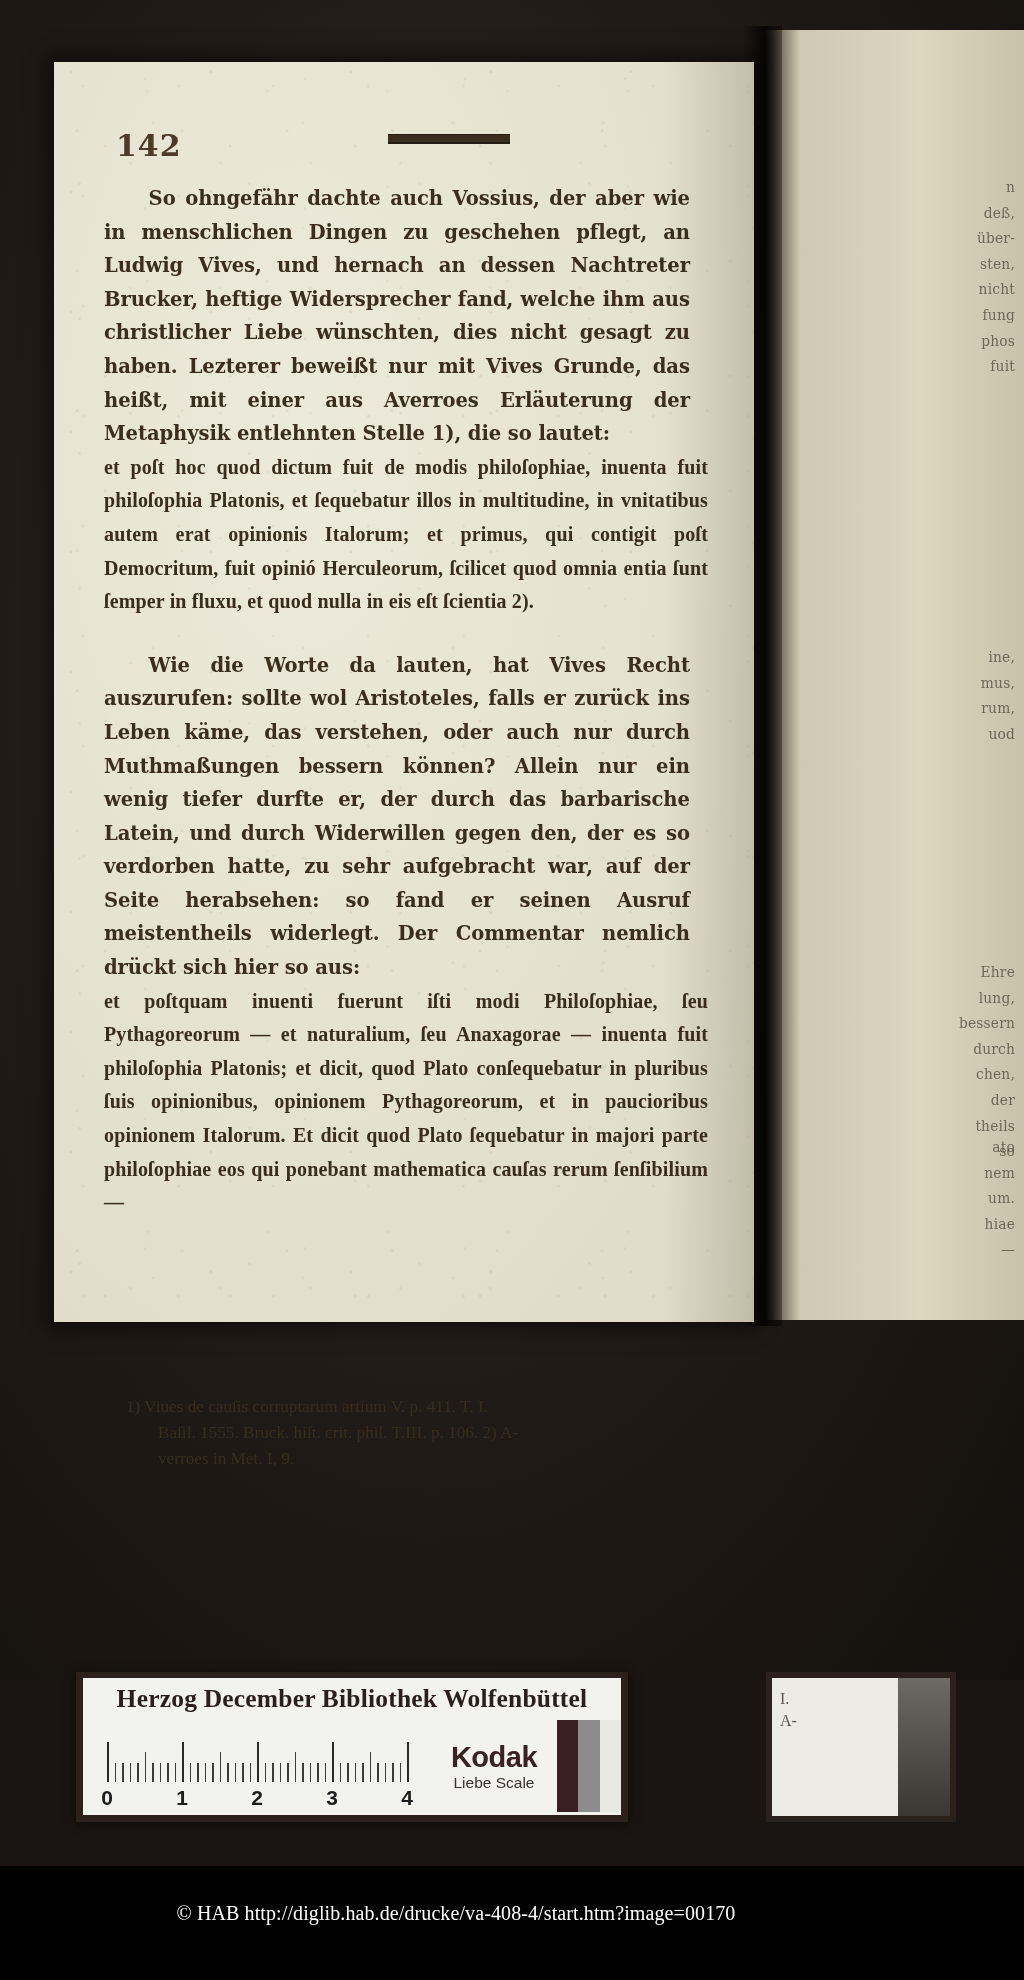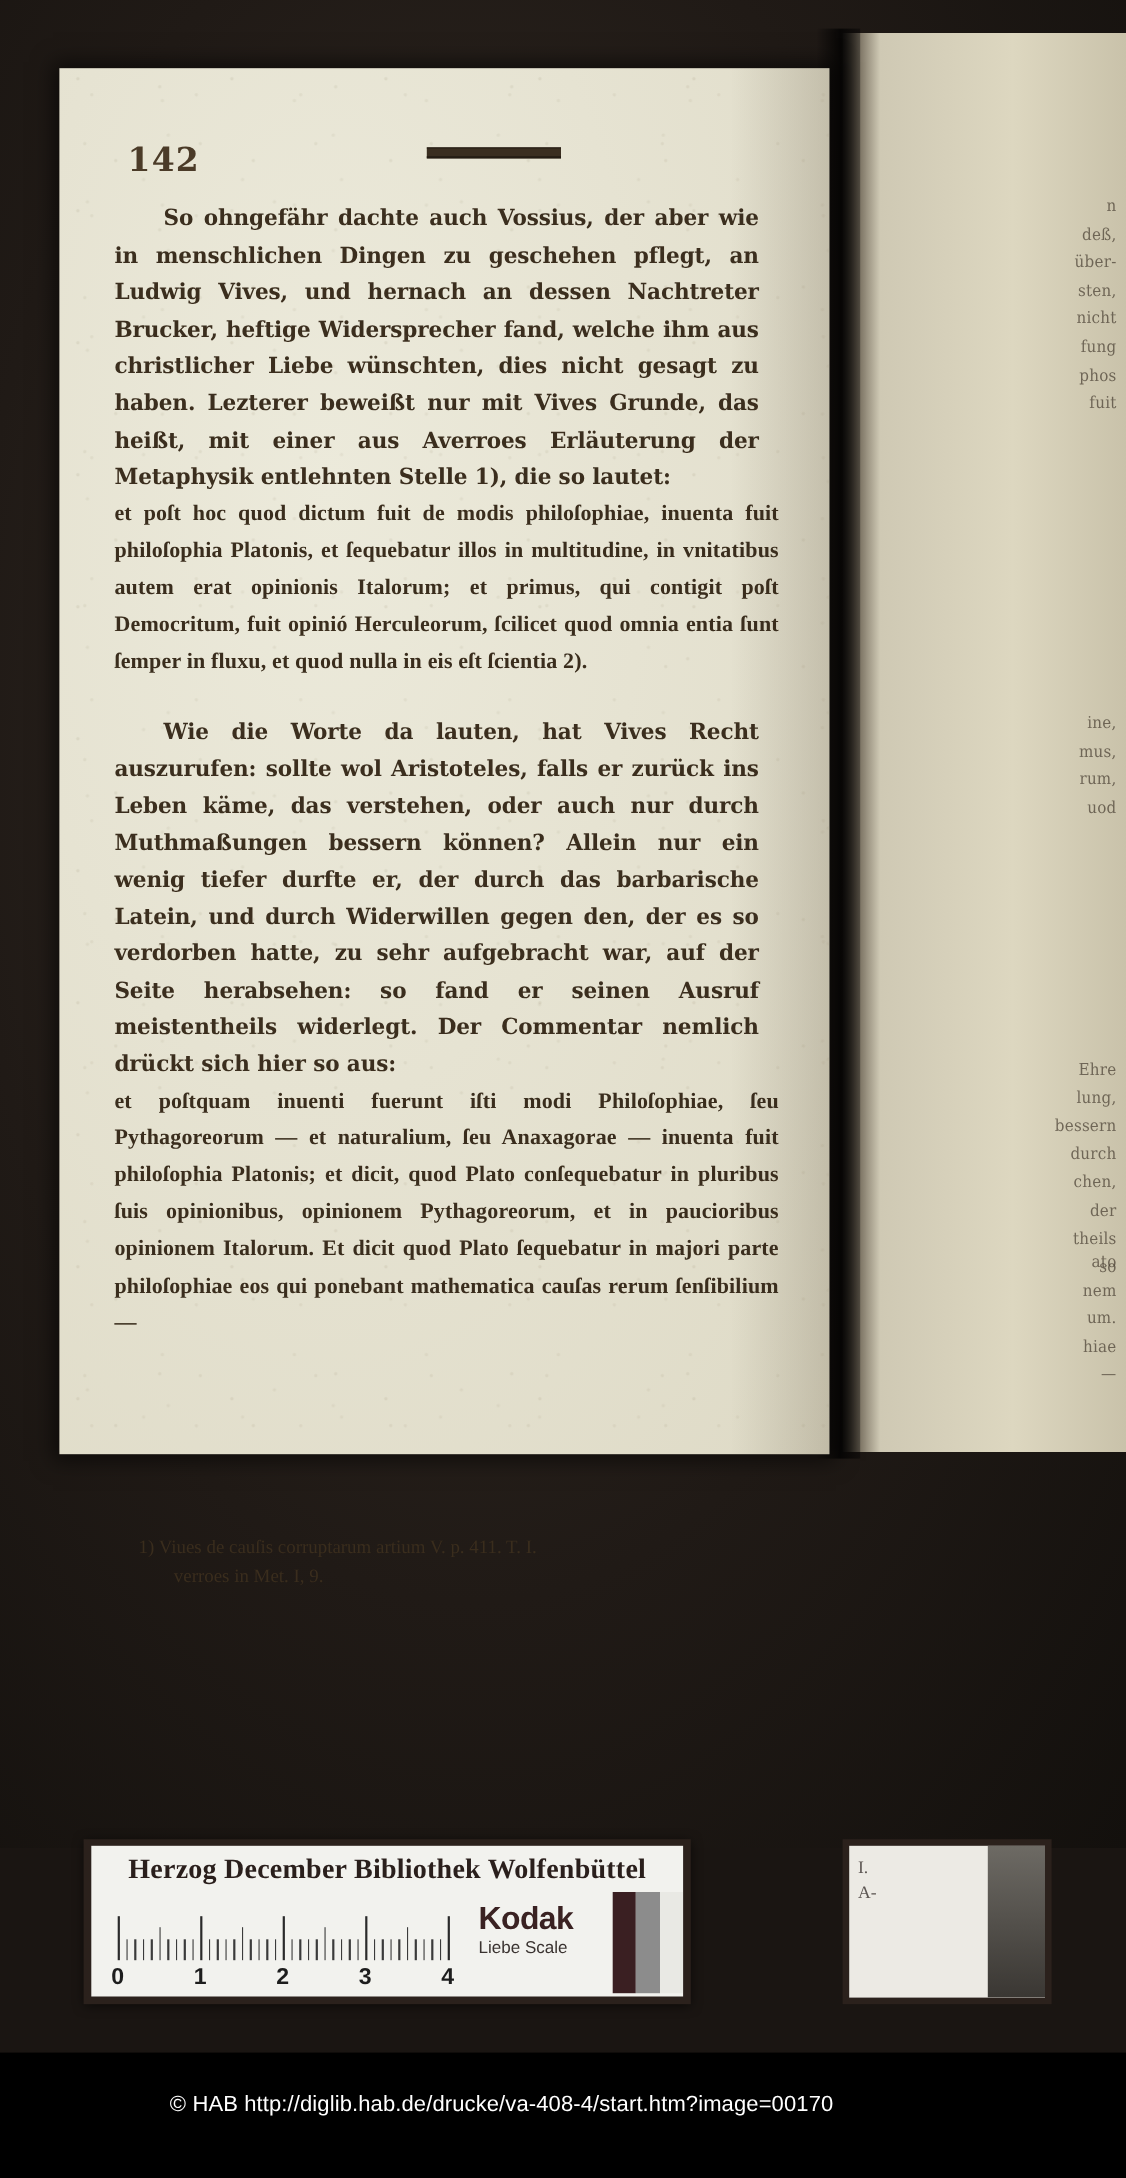--- a/index.html
+++ b/index.html
@@ -217,23 +217,23 @@
     position: absolute;
     bottom: -2px;
     font-family: "Liberation Sans", sans-serif;
     font-weight: bold;
     font-size: 21px;
     color: #1d1d1d;
     transform: translateX(-50%);
   }
   .kodak-wrap {
     position: absolute;
-    left: 352px; top: 52px;
+    left: 352px; top: 64px;
     width: 118px;
-    text-align: left;
+    text-align: center;
   }
   .kodak-word {
     font-family: "Liberation Sans", sans-serif;
     font-weight: bold;
     font-size: 29px;
     color: #3a2222;
     letter-spacing: -.5px;
     line-height: 30px;
   }
   .kodak-sub {
@@ -252,21 +252,21 @@
   .patch { flex: 1 1 0; height: 100%; }
 
   
   .credit {
     position: absolute;
     left: 0; top: 1890px;
     width: 912px; height: 46px;
     display: flex;
     align-items: center;
     justify-content: center;
-    font-family: Liberation Sans, sans-serif;
+    font-family: Liberation Serif, serif;
     font-size: 20px;
     color: #ffffff;
     letter-spacing: .1px;
   }
   .credit-strip {
     position: absolute;
     left: 0; top: 1866px;
     width: 1024px; height: 114px;
     background: #000;
   }
@@ -347,20 +347,21 @@
   <div class="textblock" id="textblock" style="top: 120px;">
       <p class="frak indent">So ohngefähr dachte auch Vossius, der aber wie in menschlichen Dingen zu geschehen pflegt, an Ludwig Vives, und hernach an dessen Nachtreter Brucker, heftige Widersprecher fand, welche ihm aus christlicher Liebe wünschten, dies nicht gesagt zu haben.  Lezterer beweißt nur mit Vives Grunde, das heißt, mit einer aus Averroes Erläuterung der Metaphysik entlehnten Stelle 1), die so lautet:</p>
       <p class="lat">et poſt hoc quod dictum fuit de modis philoſophiae, inuenta fuit philoſophia Platonis, et ſequebatur illos in multitudine, in vnitatibus autem erat opinionis Italorum; et primus, qui contigit poſt Democritum, fuit opinió Herculeorum, ſcilicet quod omnia entia ſunt ſemper in fluxu, et quod nulla in eis eſt ſcientia 2).</p>
       <div class="para-gap"></div>
       <p class="frak indent">Wie die Worte da lauten, hat Vives Recht auszurufen: sollte wol Aristoteles, falls er zurück ins Leben käme, das verstehen, oder auch nur durch Muthmaßungen bessern können?  Allein nur ein wenig tiefer durfte er, der durch das barbarische Latein, und durch Widerwillen gegen den, der es so verdorben hatte, zu sehr aufgebracht war, auf der Seite herabsehen: so fand er seinen Ausruf meistentheils widerlegt.  Der Commentar nemlich drückt sich hier so aus:</p>
       <p class="lat">et poſtquam inuenti fuerunt iſti modi Philoſophiae, ſeu Pythagoreorum — et naturalium, ſeu Anaxagorae — inuenta fuit philoſophia Platonis; et dicit, quod Plato conſequebatur in pluribus ſuis opinionibus, opinionem Pythagoreorum, et in paucioribus opinionem Italorum. Et dicit quod Plato ſequebatur in majori parte philoſophiae eos qui ponebant mathematica cauſas rerum ſenſibilium —</p>
     </div>
 
   <div class="footnote">
     <span class="fn-line">1) Viues de cauſis corruptarum artium V. p. 411. T. I.</span>
+    <span class="fn-line ind">Baſil. 1555.  Bruck. hiſt. crit. phil. T.III. p. 106.  2) A-</span>
     <span class="fn-line ind">verroes in Met. I, 9.</span>
   </div>
 </div>
 
 <div class="target-card">
   <div class="target-inner">
     <div class="hab-title">Herzog December Bibliothek Wolfenbüttel</div>
     <div class="ruler" id="ruler">
         <div class="tick major" style="left: 8px;"></div>
         <div class="tick minor" style="left: 15.5px;"></div>

